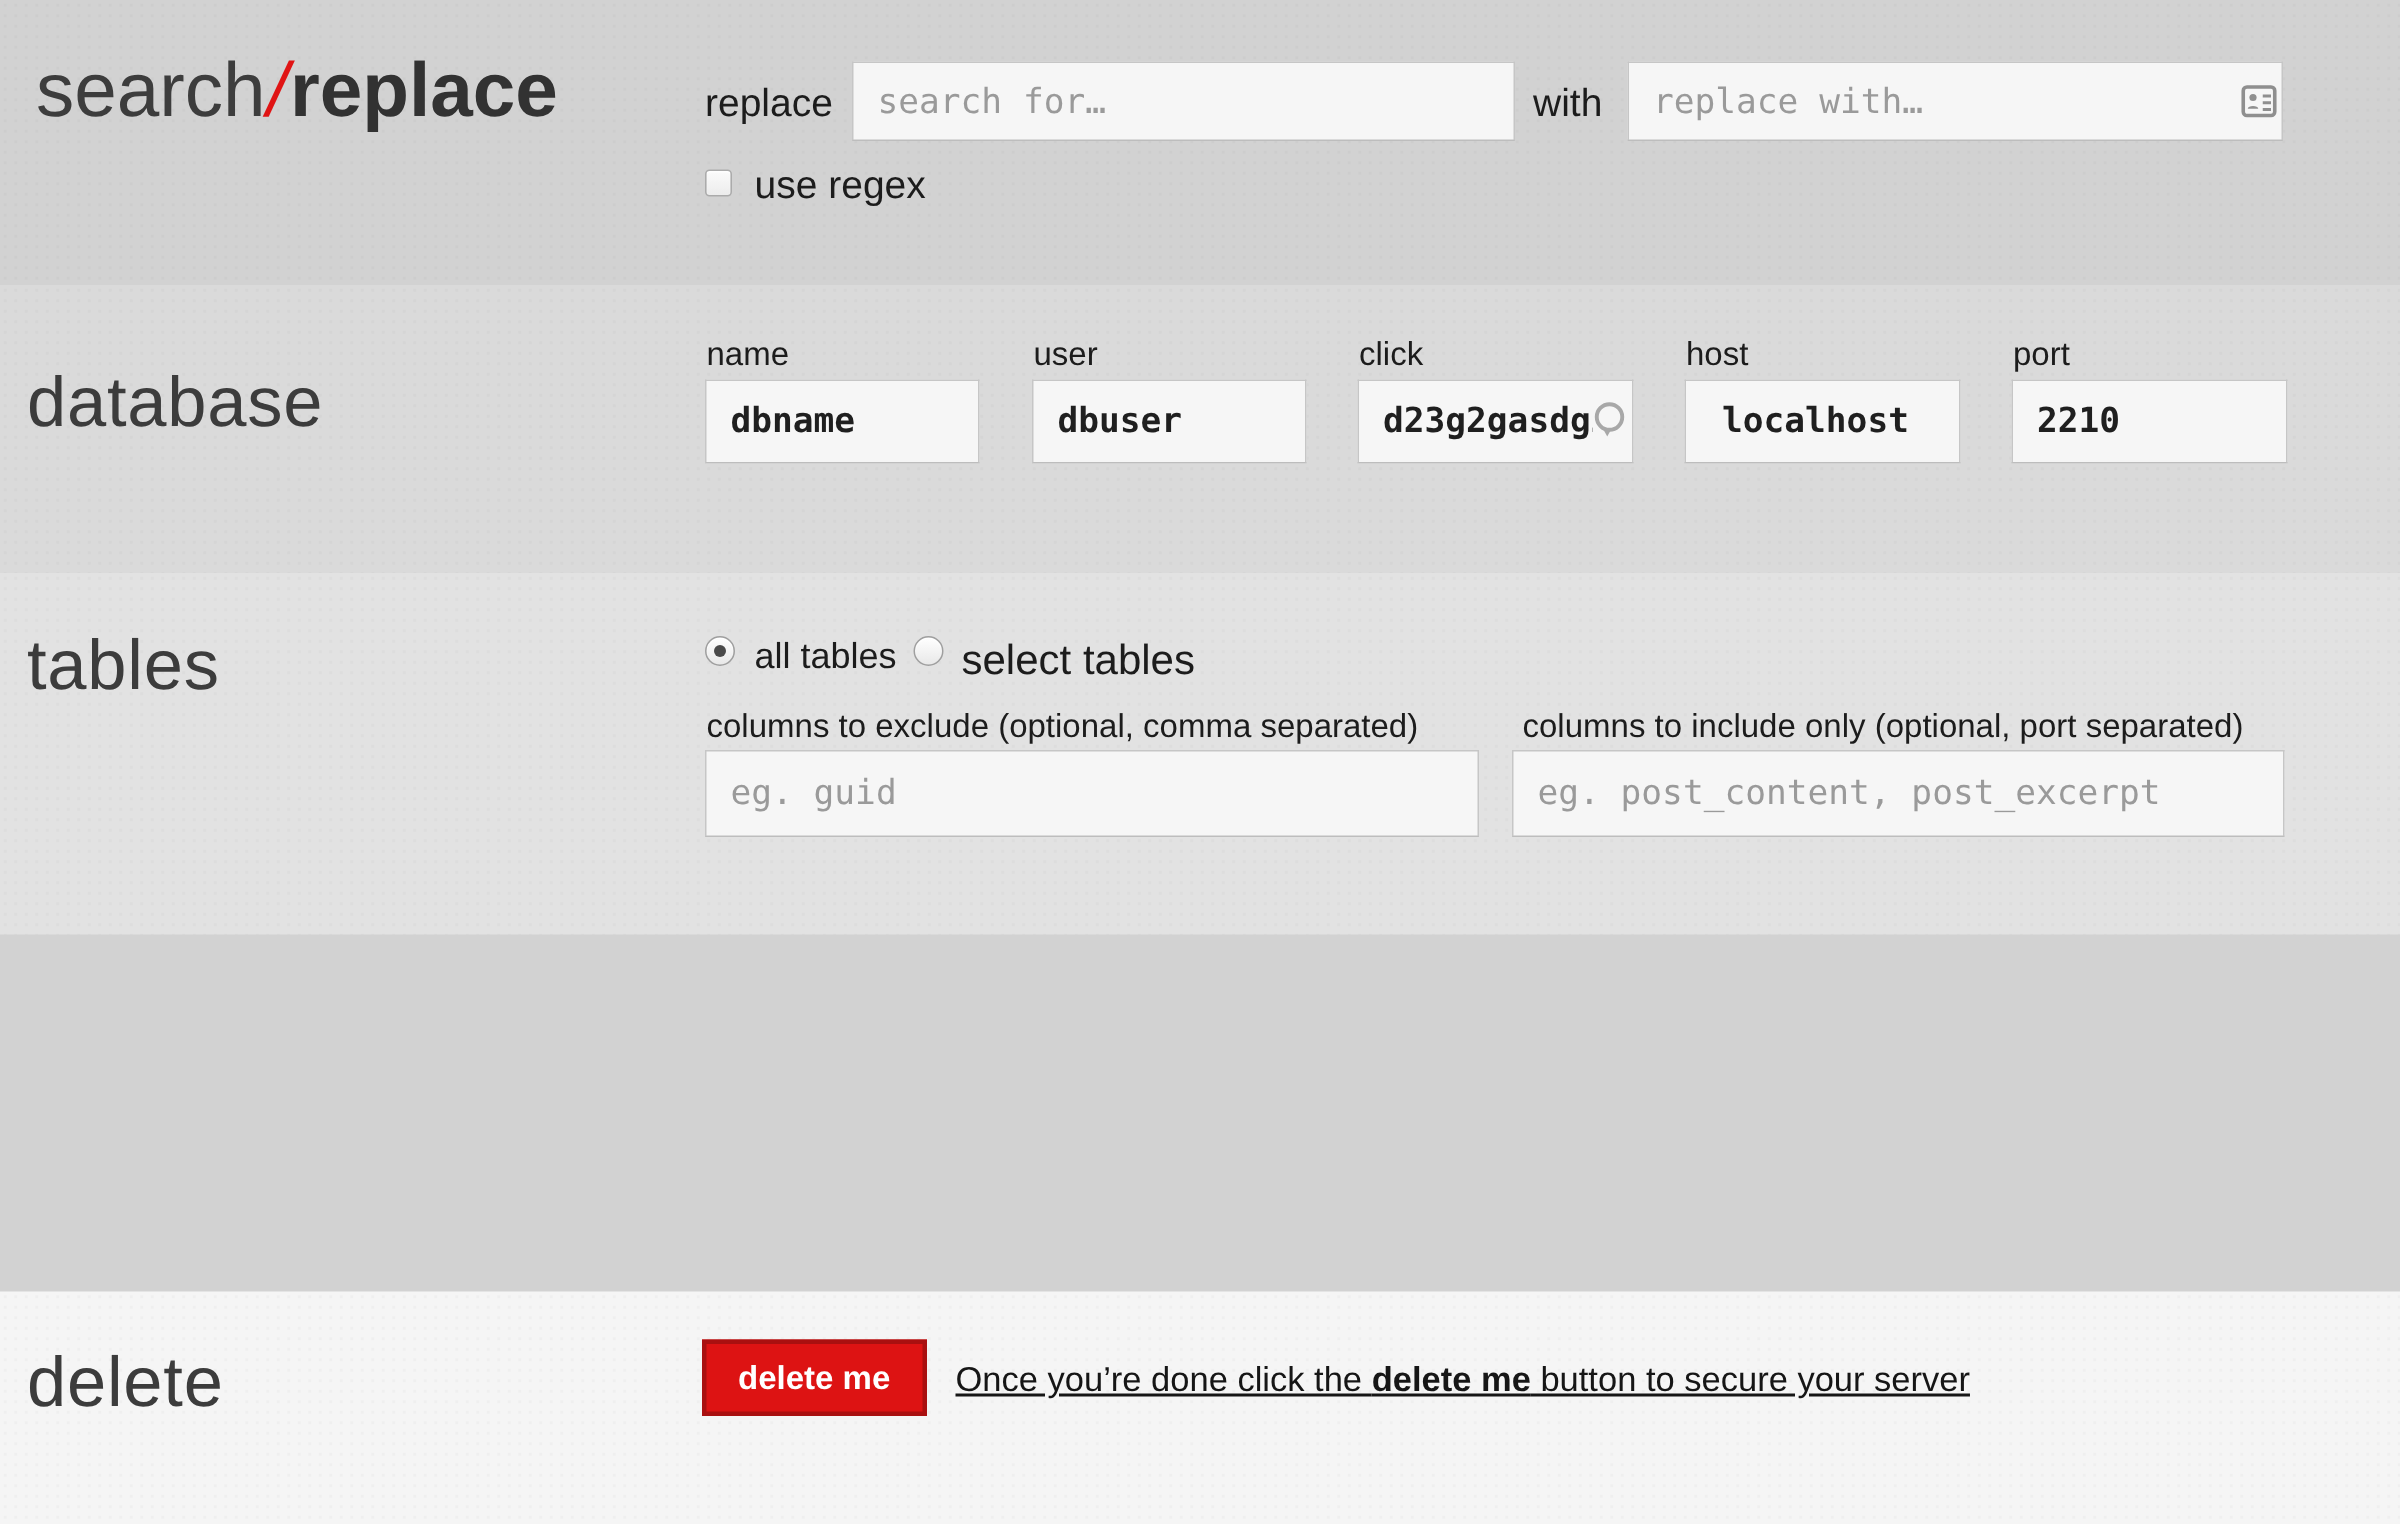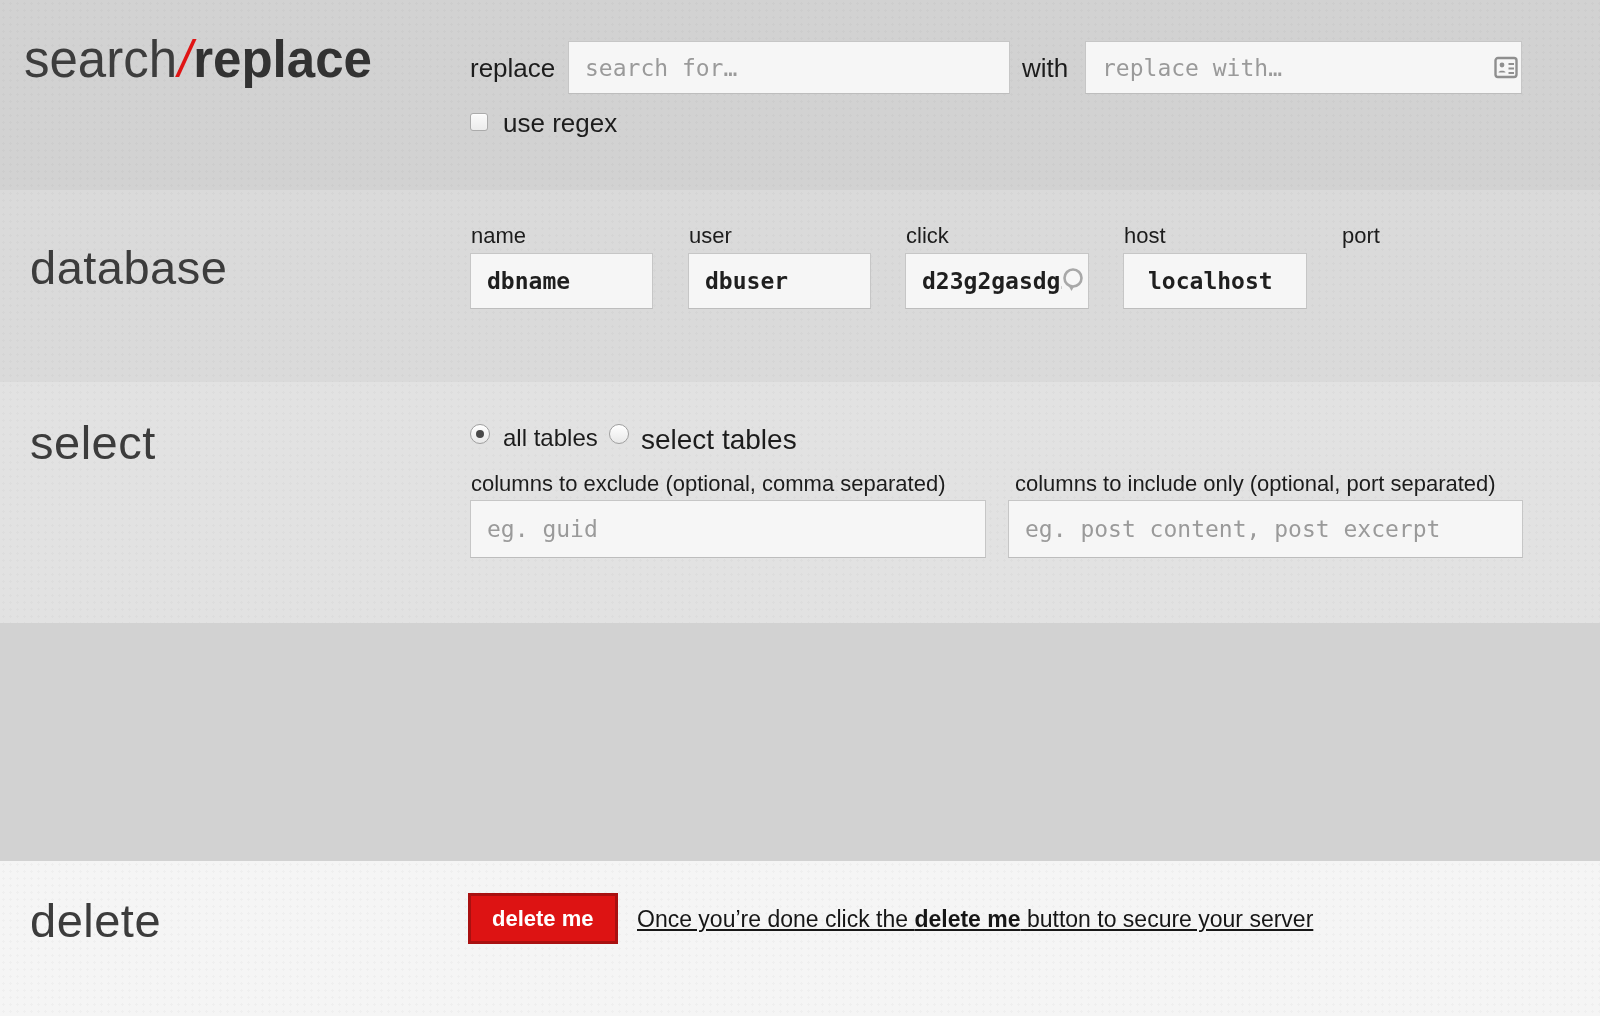--- a/index.html
+++ b/index.html
@@ -15,21 +15,21 @@
     background-image: radial-gradient(rgba(0,0,0,0.025) 1.2px, transparent 1.2px);
     background-size: 7px 7px;
   }
   .sec-header   { top:0;     height:190px; background-color:#d2d2d2; }
   .sec-database { top:190px; height:192px; background-color:#dadada; }
   .sec-tables   { top:382px; height:241px; background-color:#e2e2e2; }
   .sec-actions  { top:623px; height:238px; background-color:#ebebeb; }
   .sec-delete   { top:861px; height:155px; background-color:#f5f5f5; }
 
   .heading {
-    position:absolute; left:30px;
+    position:absolute; left:18px;
     font-size:47px; font-weight:300; color:#3c3c3c; letter-spacing:0.5px;text-align:center;
   }
 
   .logo { position:absolute; left:24px; top:30px; font-size:51px; letter-spacing:0; }
   .logo .lg-light { font-weight:300; color:#3d3d3d; }
   .logo .lg-slash { font-weight:300; color:#e01414; font-style:italic; padding:0 1px; }
   .logo .lg-bold  { font-weight:700; color:#323232; }
 
   .field-label { position:absolute; font-size:22px; color:#1c1c1c; }
   .big-label   { position:absolute; font-size:26px; color:#1c1c1c; }
@@ -130,24 +130,25 @@
     <input class="text-input mono-bold" style="left: 905px; top: 63px; width: 184px; height: 56px; padding-right: 26px;" value="d23g2gasdg21">
     <svg class="input-icon" style="left:1062px; top:77px;" width="22" height="26" viewBox="0 0 22 26">
       <circle cx="11" cy="11" r="8.5" fill="none" stroke="#a8a8a8" stroke-width="2.6"></circle>
       <path d="M7 19.5 L9.5 24 L12 19.5 Z" fill="#a8a8a8"></path>
     </svg>
 
     <div class="field-label" style="left:1124px; top:33px;">host</div>
     <input class="text-input mono-bold" style="left: 1123px; top: 63px; width: 184px; height: 56px; padding-left: 24px;" value="localhost">
 
     <div class="field-label" style="left:1342px; top:33px;">port</div>
+    <input class="text-input mono-bold" style="left: 1341px; top: 63px; width: 184px; height: 56px;" value="2210">
   </div>
 
   <div class="section sec-tables">
-    <div class="heading" style="top:33px;">select</div>
+    <div class="heading" style="top:33px;">tables</div>
 
     <span class="radio checked" style="left:470px; top:42px;"></span>
     <div class="field-label" style="left:503px; top:42px; font-size:24px;">all tables</div>
 
     <span class="radio" style="left:609px; top:42px;"></span>
     <div class="field-label" style="left:641px; top:42px; font-size:28px;">select tables</div>
 
     <div class="field-label" style="left:471px; top:89px;">columns to exclude (optional, comma separated)</div>
     <input class="text-input" style="left: 470px; top: 118px; width: 516px; height: 58px;" placeholder="eg. guid">
 

